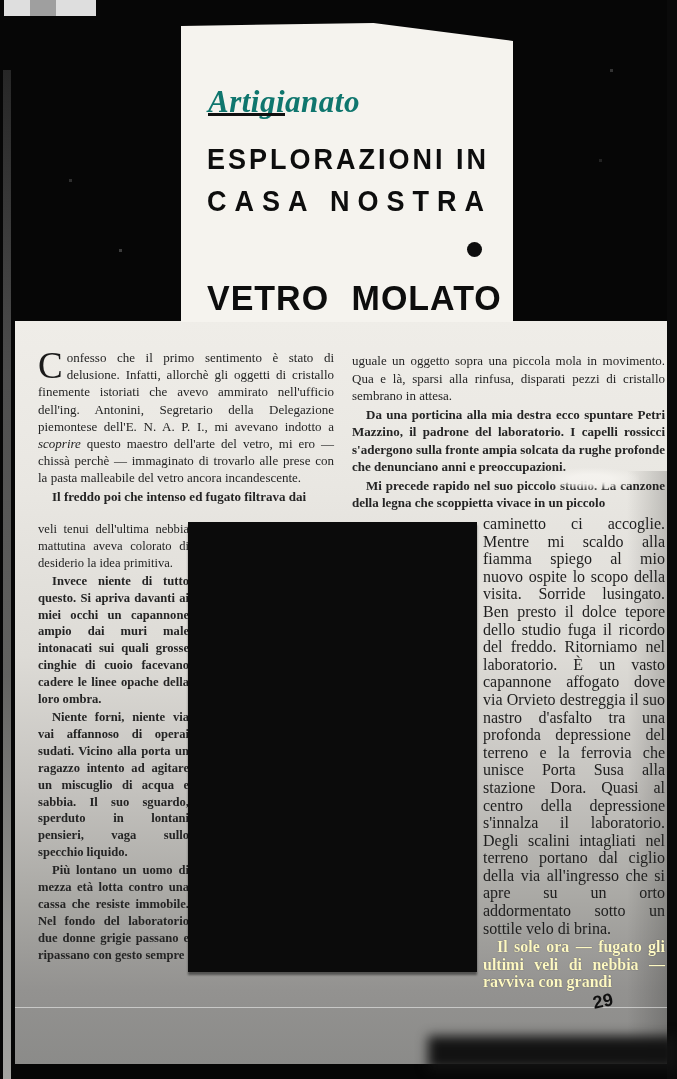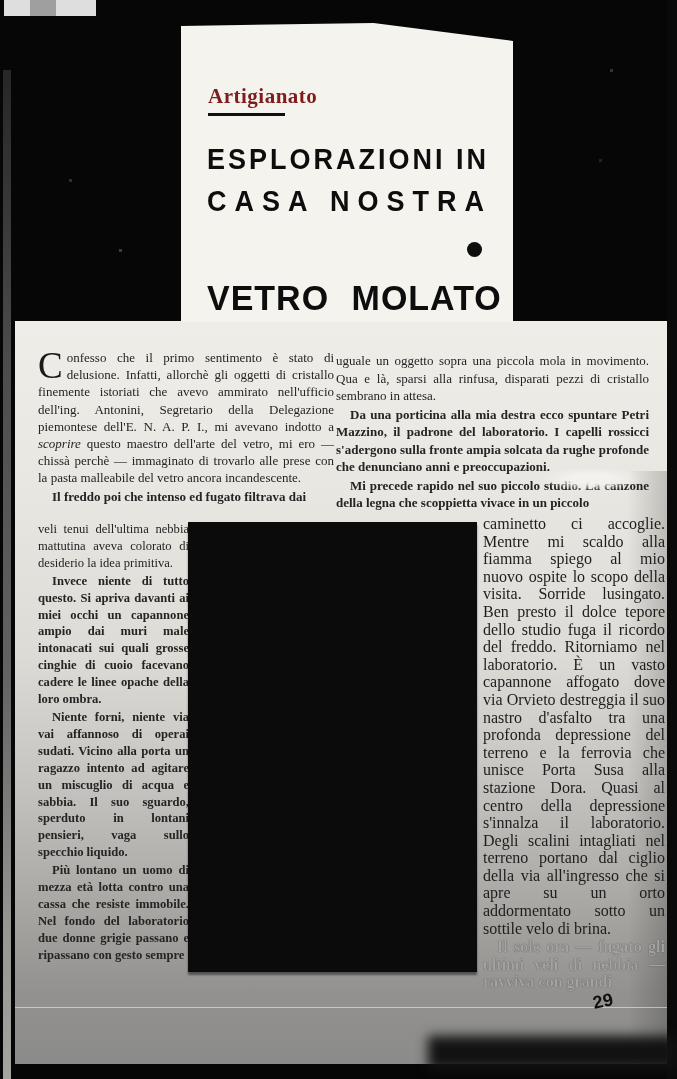--- a/index.html
+++ b/index.html
@@ -31,44 +31,44 @@
   .paper::after{content:"";position:absolute;right:0;top:150px;width:40px;height:593px;
     background:linear-gradient(90deg,rgba(0,0,0,0) 0%,rgba(0,0,0,.18) 100%);}
   .scanline{position:absolute;left:15px;top:1007px;width:652px;height:1px;background:rgba(255,255,255,.5);}
 
   
   .header-panel{
     position:absolute;left:181px;top:22px;width:332px;height:300px;background:#f5f3ee;
     clip-path:polygon(0 4px,58% 1px,100% 19px,100% 100%,0 100%);
   }
   .kicker{position:absolute;left:27px;top:62px;font-family:"Liberation Serif",serif;
-    font-weight:bold;font-size:21px;color:#7f1d1d;letter-spacing:.5px;}
+    font-weight:bold;font-style:italic;font-size:31px;color:#0f766e;letter-spacing:.5px;}
   .kicker-underline{position:absolute;left:27px;top:91px;width:77px;height:3px;background:#101010;}
   .headline{position:absolute;left:26px;font-family:"Liberation Sans",sans-serif;
     font-weight:900;color:#0d0d0d;font-size:27px;white-space:nowrap;}
   .headline.l1{top:122px;letter-spacing:3px;transform:scaleY(1.1);}
   .headline.l2{top:164px;letter-spacing:8px;transform:scaleY(1.1);}
   .bullet{position:absolute;left:286px;top:220px;width:15px;height:15px;border-radius:50%;background:#0d0d0d;}
   .article-title{position:absolute;left:26px;top:256px;font-family:"Liberation Sans",sans-serif;
     font-weight:900;font-size:34px;color:#0d0d0d;letter-spacing:1px;word-spacing:12px;white-space:nowrap;transform:scaleY(1.05);}
 
   
   .photo{position:absolute;left:188px;top:522px;width:289px;height:450px;background:#0b0b0b;
     box-shadow:0 3px 2px rgba(0,0,0,.45);}
 
   
   .col{position:absolute;color:#242424;text-align:justify;}
   .col p{margin:0;}
   .col p.ind{text-indent:14px;}
   .col p + p{margin-top:1px;font-weight:bold;}
   .lw{left:38px;top:349px;width:296px;font-size:13px;line-height:17.2px;}
   .ln{left:38px;top:521px;width:151px;font-size:12.6px;line-height:16.9px;}
-  .rw{left:336px;top:352px;width:313px;font-size:13px;line-height:17.5px;}
+  .rw{left:352px;top:352px;width:313px;font-size:13px;line-height:17.5px;}
   .rn{left:483px;top:515px;width:182px;font-size:16px;line-height:17.6px;color:#1d1d1d;}
-  .rn p.smudge{font-weight:bold;color:#a3a3a3;text-shadow:0 0 1px rgba(0,0,0,.6);}
+  .rn p.smudge{font-weight:bold;color:#fef9c3;text-shadow:0 0 1px rgba(0,0,0,.6);}
   .dropcap{float:left;font-size:37px;line-height:30px;padding:2px 4px 0 0;font-weight:normal;color:#1a1a1a;}
   .fade-blotch{position:absolute;left:543px;top:468px;width:96px;height:22px;
     background:radial-gradient(ellipse at center,rgba(244,242,238,.95) 30%,rgba(244,242,238,0) 75%);}
 
   
   .pagenum{position:absolute;left:593px;top:991px;font-family:"Liberation Sans",sans-serif;
     font-weight:900;font-size:18px;color:#101010;transform:rotate(-12deg);}
 </style>
 </head>
 <body>

